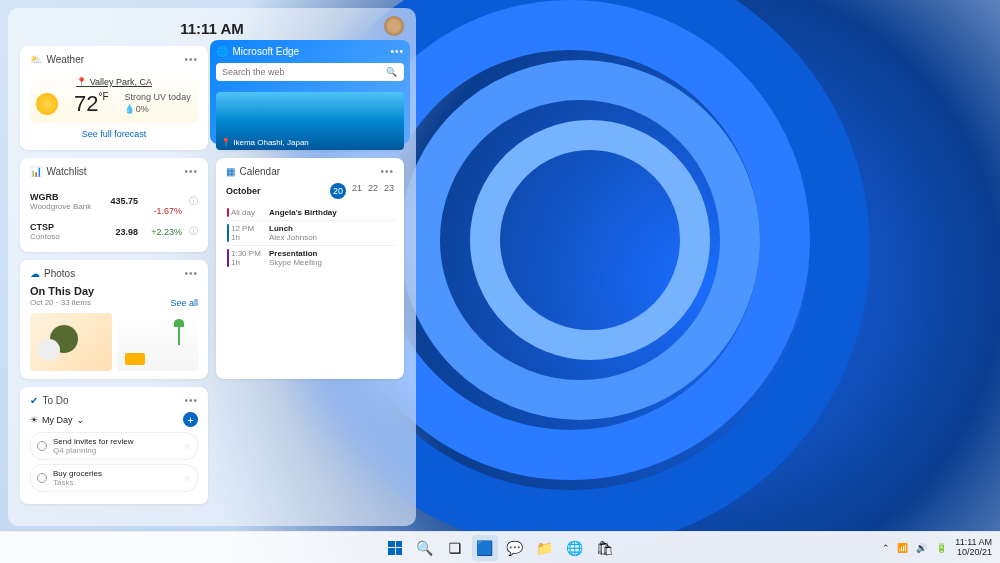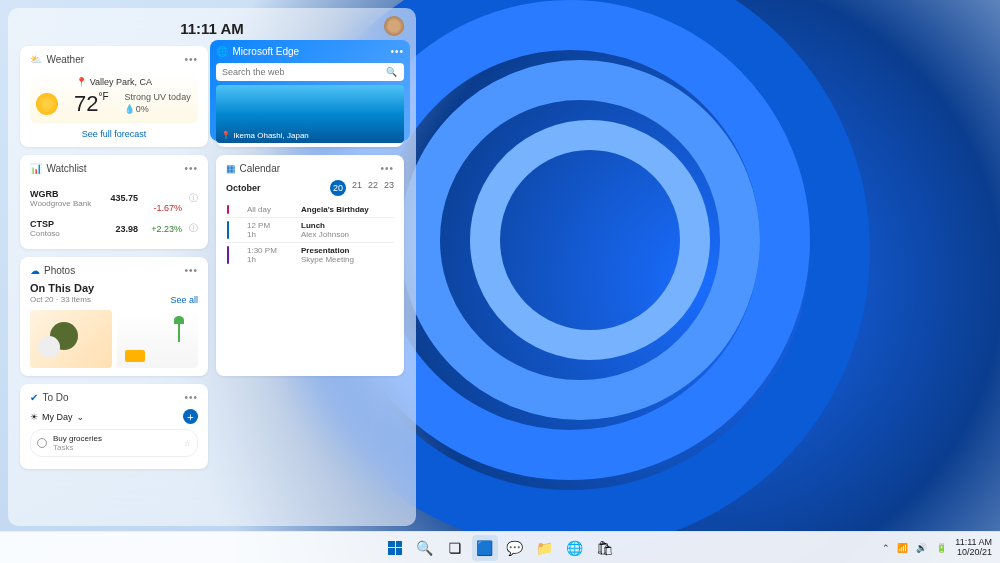--- a/index.html
+++ b/index.html
@@ -16,49 +16,49 @@
   .panel-header { display:flex; align-items:center; justify-content:center; position:relative; height:24px; margin-bottom:6px;}
   .panel-time { font-size:15px; font-weight:600; color:#222;}
   .avatar { position:absolute; right:0; top:0; width:20px; height:20px; border-radius:50%; background:radial-gradient(circle,#d2a679 40%,#8b5a2b 100%);}
   .cards-grid { display:grid; grid-template-columns:1fr 1fr; gap:8px; }
   .card { background:#fff; border-radius:8px; padding:8px 10px; box-shadow:0 1px 3px rgba(0,0,0,.08); font-size:10px; color:#222; position:relative;}
   .card-hd { display:flex; align-items:center; gap:4px; margin-bottom:6px;}
   .card-hd .title{font-size:10px;color:#444;}
   .more-dots{margin-left:auto;color:#888;cursor:pointer;letter-spacing:1px;font-size:10px;}
   
   .weather-body{background:linear-gradient(180deg,#fff 0%,#fef9e6 100%);border-radius:6px;padding:6px;}
-  .loc{font-size:9px;color:#333;text-align:center;margin-bottom:4px;}
+  .loc{font-size:9px;color:#333;text-align:center;margin-bottom:4px;text-decoration:underline;}
   .w-row{display:flex;align-items:center;gap:16px;}
   .sun{width:22px;height:22px;border-radius:50%;background:radial-gradient(circle,#ffd54f,#ffb300);}
   .temp{font-size:22px;font-weight:300;}
   .temp sup{font-size:10px;vertical-align:top;}
   .w-side{font-size:9px;color:#555;line-height:1.3;}
   .forecast-link{color:#0067c0;font-size:9px;text-align:center;margin-top:6px;cursor:pointer;}
   
   .edge-card{padding:6px;}
   .edge-card .card-hd{color:#fff;}
   .edge-bg{margin:-6px;padding:6px;border-radius:8px;background:linear-gradient(135deg,#0a84ff,#5ea9ff);height:100%;}
-  .search-box{background:#fff;border-radius:4px;padding:4px 6px;display:flex;align-items:center;gap:4px;font-size:9px;color:#888;margin-bottom:4px;}
+  .search-box{background:#fff;border-radius:4px;padding:4px 6px;display:flex;align-items:center;gap:4px;font-size:9px;color:#888;margin-bottom:11px;}
   .search-box input{border:none;outline:none;flex:1;font-size:9px;}
   .edge-img{height:58px;border-radius:4px;background:linear-gradient(180deg,#4fc3f7 0%,#0288d1 50%,#01579b 100%);position:relative;}
   .edge-cap{position:absolute;bottom:3px;left:5px;color:#fff;font-size:8px;}
   
   .wl-row{display:flex;align-items:center;gap:4px;font-size:9px;padding:3px 0;}
   .wl-sym{font-weight:600;width:40px;}
   .wl-name{color:#888;font-size:8px;}
   .wl-price{margin-left:auto;font-weight:600;}
   .wl-chg{width:40px;text-align:right;}
   .neg{color:#c62828;margin-top:20px;}.pos{color:#2e7d32;}
   .wl-int{color:#888;font-size:8px;padding:2px 0 4px;}
   
   .cal-month-row{display:flex;align-items:center;gap:6px;font-size:9px;margin-bottom:6px;}
   .cal-days{display:flex;gap:6px;margin-left:auto;}
   .cal-day{font-size:9px;color:#666;cursor:pointer;text-align:center;}
   .cal-day.sel{background:#0067c0;color:#fff;border-radius:50%;width:16px;height:16px;display:flex;align-items:center;justify-content:center;}
-  .cal-ev{display:flex;gap:18px;font-size:8px;padding:3px 1px;border-top:1px solid #eee;}
+  .cal-ev{display:flex;gap:2px;font-size:8px;padding:3px 1px;border-top:1px solid #eee;}
   .cal-ev:first-of-type{border-top:none;}
   .cal-bar{width:2px;border-radius:1px;}
   .cal-time{color:#888;width:36px;}
   .cal-title{font-weight:600;color:#222;}
   .cal-sub{color:#888;}
   
   .ph-top{font-size:11px;font-weight:600;margin-bottom:1px;}
   .ph-sub{font-size:8px;color:#888;}
   .ph-see{position:absolute;right:10px;top:38px;color:#0067c0;font-size:9px;cursor:pointer;}
   .ph-row{display:flex;gap:5px;margin-top:6px;}
@@ -246,20 +246,28 @@
         <span class="title">To Do</span>
         <span class="more-dots">•••</span>
       </div>
       <div class="td-head">
         <span>☀</span>
         <span>My Day</span>
         <span>⌄</span>
         <div class="td-add">+</div>
       </div>
       <div id="td-items">
+          <div class="td-item">
+            <div class="td-circle"></div>
+            <div>
+              <div>Send invites for review</div>
+              <div style="color:#999;">Q4 planning</div>
+            </div>
+            <span class="td-star">☆</span>
+          </div>
           <div class="td-item">
             <div class="td-circle"></div>
             <div>
               <div>Buy groceries</div>
               <div style="color:#999;">Tasks</div>
             </div>
             <span class="td-star">☆</span>
           </div>
         </div>
     </div>

